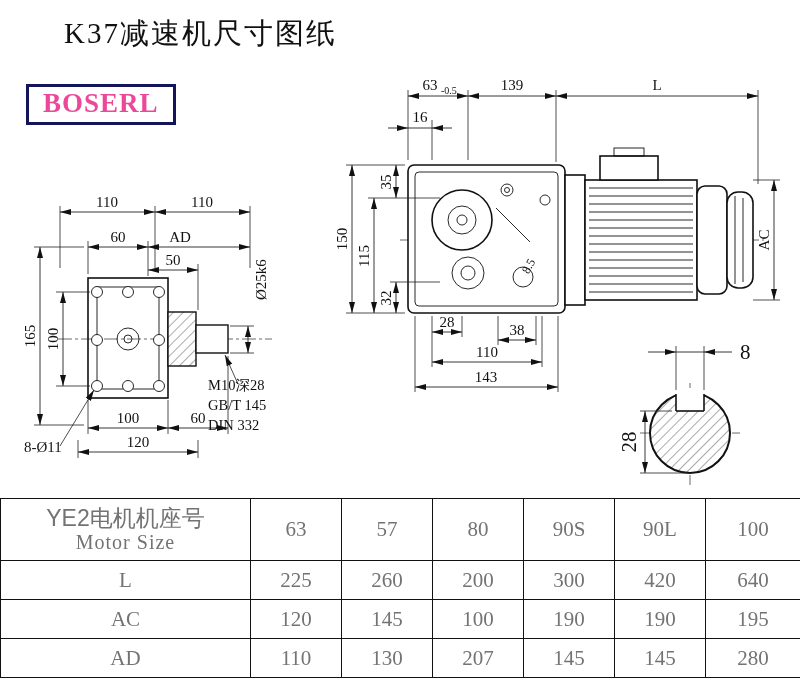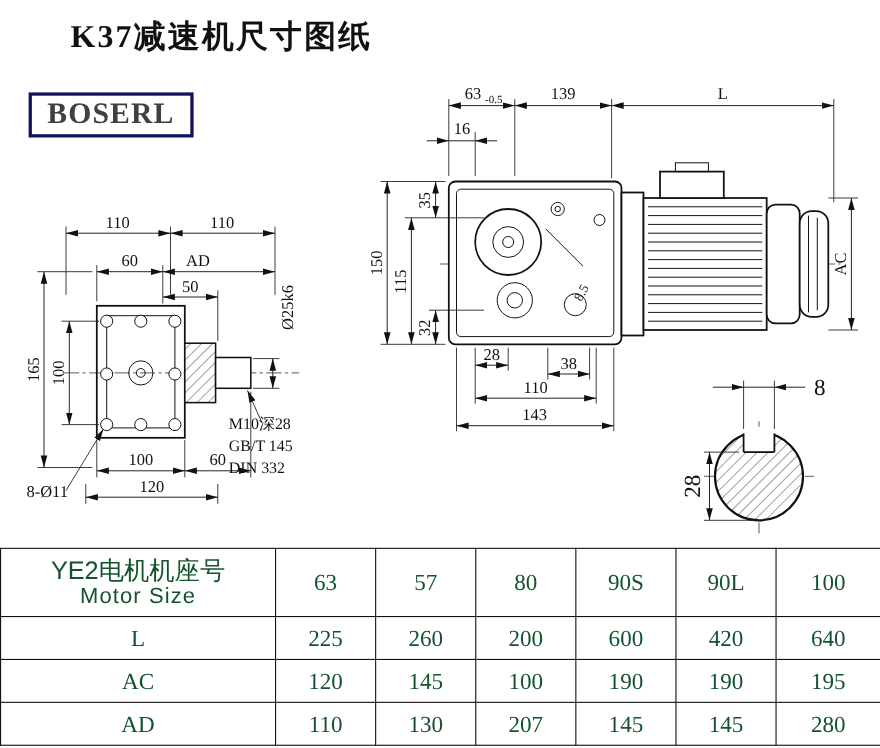--- a/index.html
+++ b/index.html
@@ -1,21 +1,21 @@
 <!DOCTYPE html>
 <html><head>
 <meta charset="utf-8">
 <style>
   html,body{margin:0;padding:0;background:#fff;}
   .page{position:relative;width:800px;height:680px;background:#fff;overflow:hidden;
         font-family:"Liberation Serif",serif;color:#111;}
-  .title{position:absolute;left:64px;top:14px;margin:0;font-size:29px;font-weight:bold;
+  .title{position:absolute;left:64px;top:14px;margin:0;font-size:29px;font-weight:normal;
          letter-spacing:2px;font-family:"Liberation Serif",serif;}
   .logo{position:absolute;left:26px;top:84px;border:3px solid #14145a;background:#fff;
-        padding:1px 14px 3px 14px;font-size:27px;font-weight:bold;color:#404040;
+        padding:1px 14px 3px 14px;font-size:27px;font-weight:bold;color:#ec4899;
         font-family:"Liberation Serif",serif;letter-spacing:1px;}
   svg.drawing{position:absolute;left:0;top:0;}
 
   
   .ol{fill:none;stroke:#111;stroke-width:1.6;}
   .olf{fill:#fff;stroke:#111;stroke-width:1.6;}
   .thin{fill:none;stroke:#111;stroke-width:.9;}
   .thinf{fill:#fff;stroke:#111;stroke-width:.9;}
   .dim{fill:none;stroke:#222;stroke-width:.9;}
   .ext{fill:none;stroke:#222;stroke-width:.8;}
@@ -23,25 +23,25 @@
   .dt{font:15px "Liberation Serif",serif;fill:#111;}
   .dts{font:12px "Liberation Serif",serif;fill:#111;}
   .dtt{font:10px "Liberation Serif",serif;fill:#111;}
   .dtl{font:21px "Liberation Serif",serif;fill:#111;}
   .note{font:14.5px "Liberation Serif",serif;fill:#111;}
 
   
   table.dim-table{position:absolute;left:0;top:498px;width:800px;border-collapse:collapse;
         table-layout:fixed;background:#fff;}
   table.dim-table td{border:1.6px solid #111;text-align:center;vertical-align:middle;
-        font:21px "Liberation Serif",serif;color:#14532d;padding:0;margin-left:12px;}
+        font:21px "Liberation Serif",serif;color:#737373;padding:0;margin-left:12px;}
   tr.hdr{height:62px;}
   tr.val{height:39px;}
   .cn{font-family:"Liberation Sans",sans-serif;font-size:23px;line-height:1.15;}
-  .mono{font-family:Liberation Sans, sans-serif;font-size:20px;letter-spacing:1px;line-height:1.15;}
+  .mono{font-family:Liberation Serif, serif;font-size:20px;letter-spacing:1px;line-height:1.15;}
   .szcell{font-size:22px;}
 </style>
 </head>
 <body>
 
 <div class="page">
 
   <h1 class="title">K37减速机尺寸图纸</h1>
   <div class="logo">
     <span>BOSERL</span>
@@ -274,21 +274,21 @@
         <td class="szcell">80</td>
         <td class="szcell">90S</td>
         <td class="szcell">90L</td>
         <td class="szcell">100</td>
       </tr>
       <tr class="val">
         <td>L</td>
         <td>225</td>
         <td>260</td>
         <td>200</td>
-        <td>600</td>
+        <td>300</td>
         <td>420</td>
         <td>640</td>
       </tr>
       <tr class="val">
         <td>AC</td>
         <td>120</td>
         <td>145</td>
         <td>100</td>
         <td>190</td>
         <td>190</td>

